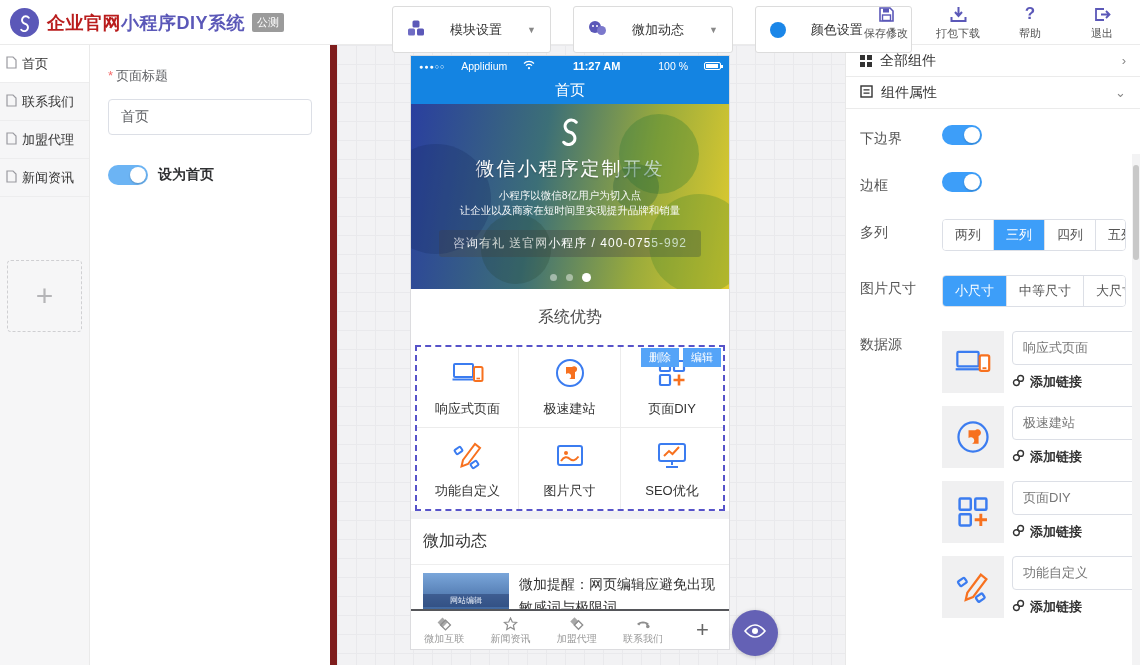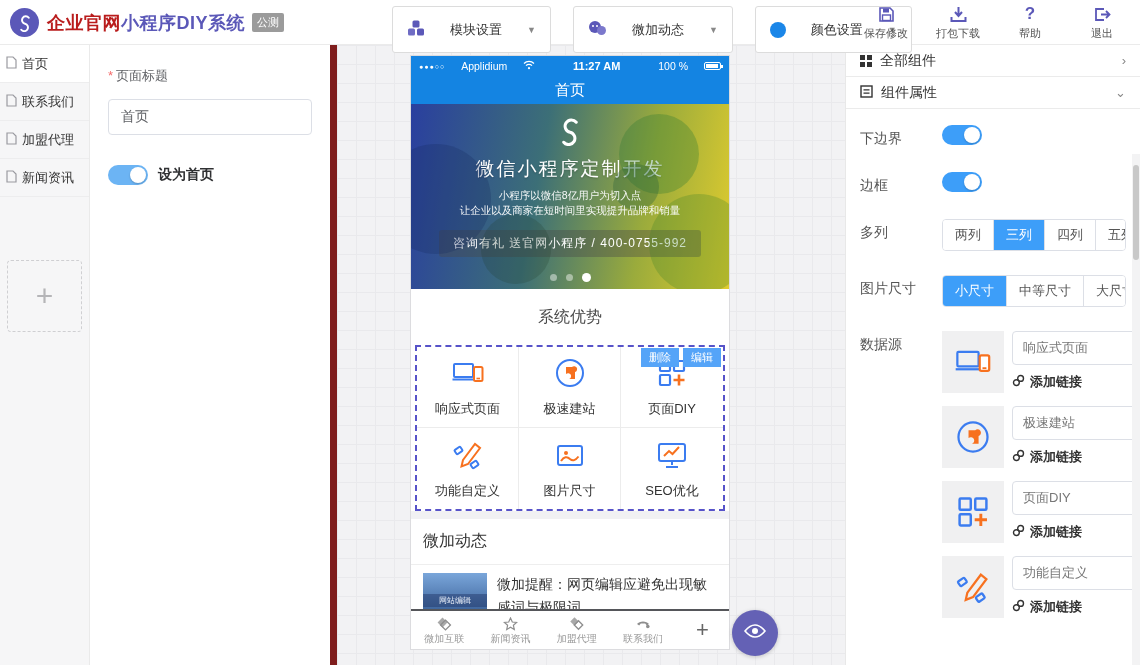--- a/index.html
+++ b/index.html
@@ -70,21 +70,21 @@
   .feat-grid{display:grid;grid-template-columns:1fr 1fr 1fr;}
   .feat-cell{height:81px;border-right:1px solid #ececec;border-bottom:1px solid #ececec;display:flex;flex-direction:column;align-items:center;justify-content:center;gap:6px;cursor:pointer;}
   .feat-cell:nth-child(3n){border-right:none;}
   .feat-cell:nth-child(n+4){border-bottom:none;}
   .feat-cell .fl{font-size:13px;color:#333;}
   .sel-badges{position:absolute;top:1px;right:2px;display:flex;gap:4px;z-index:3;}
   .sel-badge{background:#55a4f8;color:#fff;font-size:11px;padding:2px 8px;cursor:pointer;}
   .gray-gap{height:8px;background:#f1f1f3;}
   .dyn-head{height:46px;display:flex;align-items:center;padding:0 12px;font-size:16px;color:#333;background:#fff;border-bottom:1px solid #eee;}
   .news-item{display:flex;gap:10px;padding:8px 12px;background:#fff;}
-  .news-thumb{flex:0 0 auto;width:64px;height:36px;background:linear-gradient(#7aa6da,#40679e);position:relative;overflow:hidden;}
+  .news-thumb{flex:0 0 auto;width:86px;height:36px;background:linear-gradient(#7aa6da,#40679e);position:relative;overflow:hidden;}
   .news-thumb .cap{position:absolute;left:0;right:0;bottom:2px;text-align:center;font-size:8px;color:#e8eef8;background:rgba(30,50,100,.45);padding:1px 0;}
   .news-title{font-size:14px;color:#333;line-height:23px;}
   .tabbar{position:absolute;left:0;right:0;bottom:0;height:40px;background:#fff;border-top:2px solid #55565a;display:flex;align-items:center;}
   .tab{flex:1;display:flex;flex-direction:column;align-items:center;justify-content:center;gap:1px;cursor:pointer;padding-top:2px;}
   .tab .tic{height:15px;display:flex;align-items:center;color:#8e8e8e;}
   .tab .tlb{font-size:10px;color:#999;white-space:nowrap;}
   .tab-plus{flex:.8;font-size:22px;color:#666;font-weight:300;text-align:center;cursor:pointer;}
 
   .eye-btn{position:absolute;left:732px;top:610px;width:46px;height:46px;border-radius:50%;background:#6461b5;display:flex;align-items:center;justify-content:center;cursor:pointer;z-index:20;box-shadow:0 1px 4px rgba(0,0,0,.2);}
 

